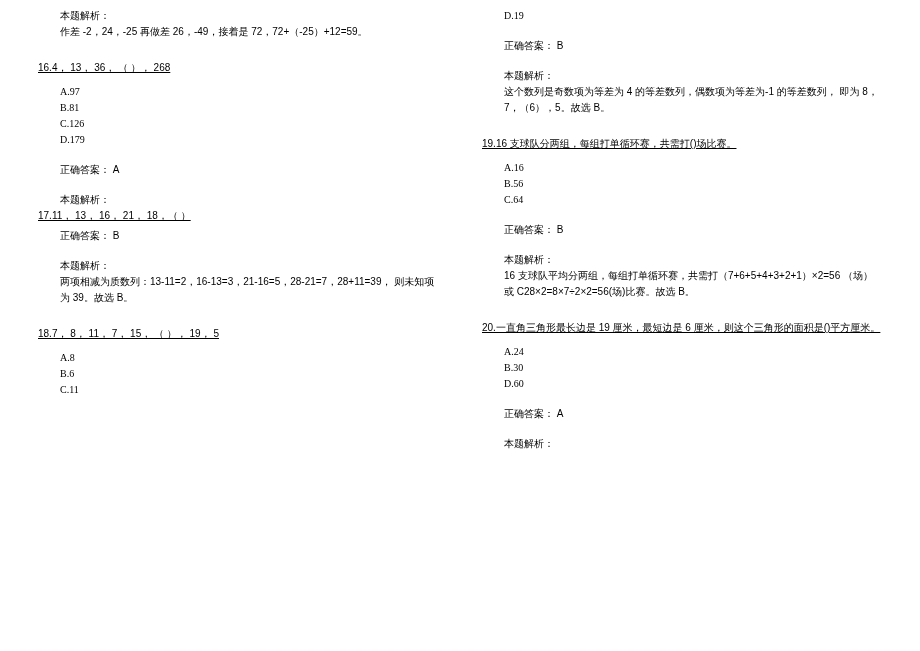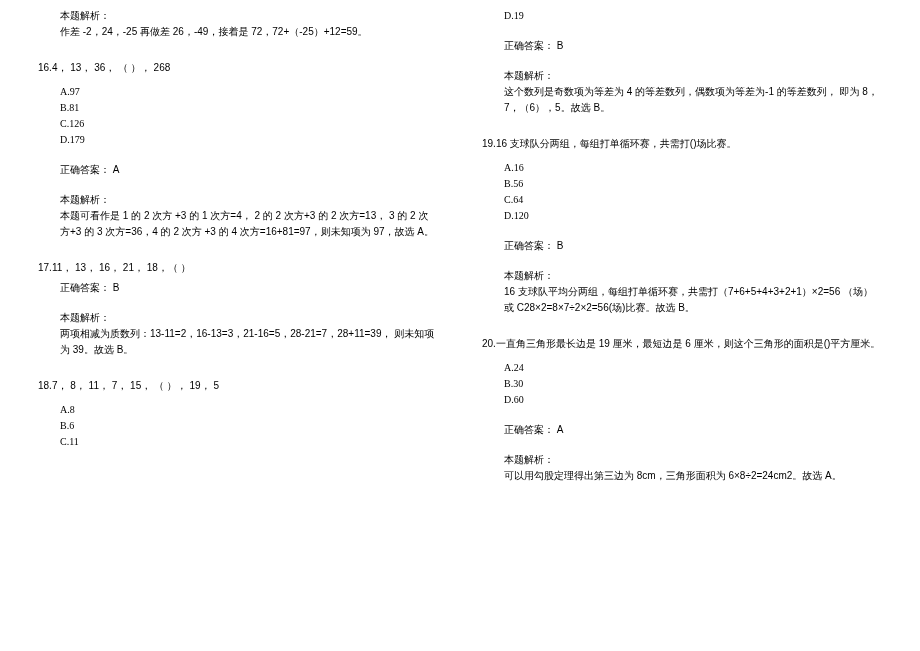--- a/index.html
+++ b/index.html
@@ -4,42 +4,41 @@
 <style>
   * { box-sizing: border-box; margin: 0; padding: 0; }
   html, body { width: 920px; height: 651px; background: #fff; font-family: "Microsoft YaHei", SimSun, Arial, sans-serif; color: #000; }
   .page { display: flex; width: 920px; height: 651px; }
   .col { width: 460px; padding: 8px 22px 8px 38px; font-size: 10px; line-height: 1.6; }
   .col-right { padding: 8px 38px 8px 22px; }
   .opts { padding-left: 22px; margin-top: 8px; margin-bottom: 14px; font-family: Liberation Serif, serif; }
   .ans { padding-left: 22px; margin-bottom: 14px; }
   .parse-label { padding-left: 22px; }
   .parse-body { padding-left: 22px; margin-bottom: 20px; }
-  .stem { margin-bottom: 4px; }
+  .stem { margin-bottom: 4px; text-decoration: underline; }
 </style>
 </head>
 <body>
 
 <div class="page">
 
   <div class="col">
 
     <div class="parse-label">本题解析：</div>
     <div class="parse-body">作差 -2，24，-25 再做差 26，-49，接着是 72，72+（-25）+12=59。</div>
 
     <div class="stem">16.4， 13， 36， （ ）， 268</div>
     <div class="opts">
       <div>A.97</div>
       <div>B.81</div>
       <div>C.126</div>
       <div>D.179</div>
     </div>
     <div class="ans">正确答案： A</div>
     <div class="parse-label">本题解析：</div>
-    <div class="parse-body">本题可看作是 1 的 2 次方 +3 的 1 次方=4， 2 的 2 次方+3 的 2 次方=13， 3 的 2 次方+3 的 3 次方=36，4 的 2 次方 +3 的 4 次方=16+81=97，则未知项为 97，故选 A。</div>
 
     <div class="stem">17.11， 13， 16， 21， 18，（ ）</div>
     <div class="ans">正确答案： B</div>
     <div class="parse-label">本题解析：</div>
     <div class="parse-body">两项相减为质数列：13-11=2，16-13=3，21-16=5，28-21=7，28+11=39， 则未知项为 39。故选 B。</div>
 
     <div class="stem">18.7， 8， 11， 7， 15， （ ）， 19， 5</div>
     <div class="opts">
       <div>A.8</div>
       <div>B.6</div>
@@ -55,31 +54,29 @@
     </div>
     <div class="ans">正确答案： B</div>
     <div class="parse-label">本题解析：</div>
     <div class="parse-body">这个数列是奇数项为等差为 4 的等差数列，偶数项为等差为-1 的等差数列， 即为 8，7，（6），5。故选 B。</div>
 
     <div class="stem">19.16 支球队分两组，每组打单循环赛，共需打()场比赛。</div>
     <div class="opts">
       <div>A.16</div>
       <div>B.56</div>
       <div>C.64</div>
-      <div>D.120</div>
     </div>
     <div class="ans">正确答案： B</div>
     <div class="parse-label">本题解析：</div>
     <div class="parse-body">16 支球队平均分两组，每组打单循环赛，共需打（7+6+5+4+3+2+1）×2=56 （场）或 C28×2=8×7÷2×2=56(场)比赛。故选 B。</div>
 
     <div class="stem">20.一直角三角形最长边是 19 厘米，最短边是 6 厘米，则这个三角形的面积是()平方厘米。</div>
     <div class="opts">
       <div>A.24</div>
       <div>B.30</div>
       <div>D.60</div>
     </div>
     <div class="ans">正确答案： A</div>
     <div class="parse-label">本题解析：</div>
-    <div class="parse-body">可以用勾股定理得出第三边为 8cm，三角形面积为 6×8÷2=24cm2。故选 A。</div>
 
   </div>
 
 </div>
 
 </body></html>

